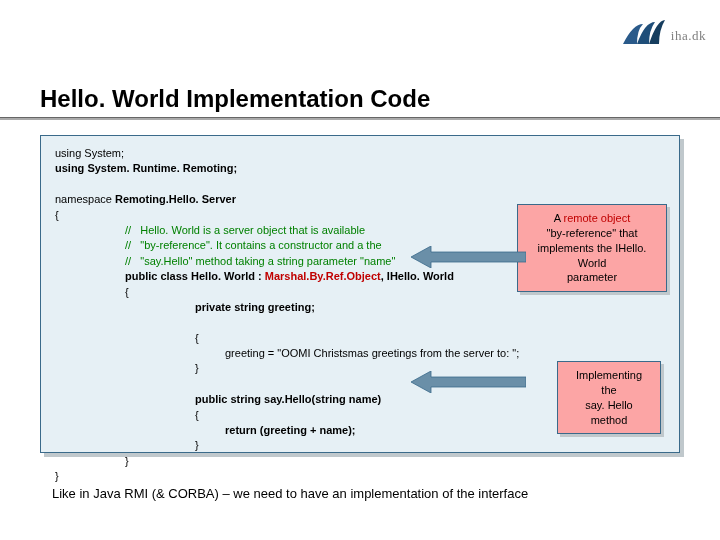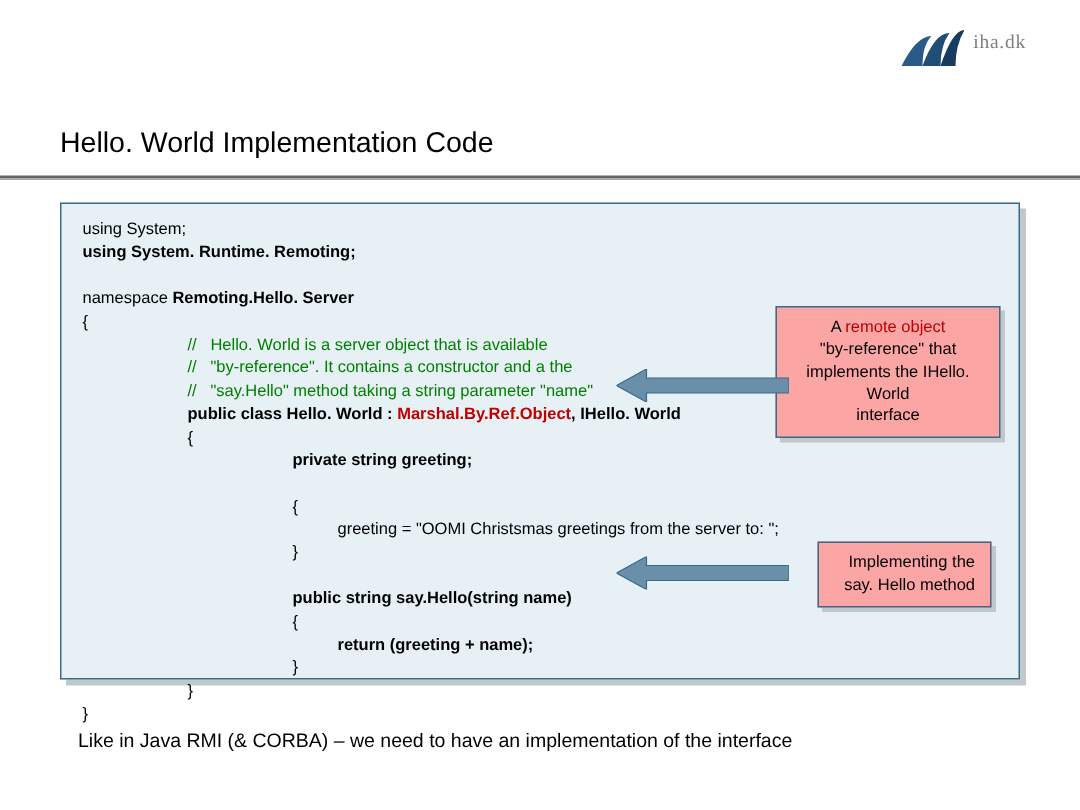--- a/index.html
+++ b/index.html
@@ -7,36 +7,37 @@
     width: 720px;
     height: 540px;
     background: #fff;
     font-family: Arial, Helvetica, sans-serif;
     position: relative;
     overflow: hidden;
   }
   .header-area {
     position: absolute;
     top: 20px;
-    right: 36px;
+    right: 14px;
     display: flex;
+    align-items: center;
     gap: 6px;
   }
   .logo-text {
     font-family: Georgia, 'Times New Roman', serif;
     font-size: 13px;
     color: #808080;
     letter-spacing: 0.5px;
   }
   .slide-title {
     position: absolute;
     left: 40px;
     top: 85px;
-    font-size: 19px;
-    font-weight: normal;
+    font-size: 24px;
+    font-weight: bold;
     color: #000;
     text-align: right;
   }
   .title-rule {
     position: absolute;
     left: 0; right: 0;
     top: 117px;
     height: 3px;
     background: linear-gradient(to bottom, #666 0%, #666 50%, #aaa 50%, #aaa 100%);
   }
@@ -67,21 +68,21 @@
     background: #fca5a5;
     border: 1px solid #3a6a8a;
     box-shadow: 3px 3px 0 #c0c8cc;
     padding: 6px 10px;
     font-size: 11px;
     text-align: center;
     line-height: 1.35;
     color: #000;
   }
   .callout-1 { right: 12px; top: 68px; width: 150px; }
-  .callout-2 { right: 18px; top: 225px; width: 116px; text-align: right; }
+  .callout-2 { right: 18px; top: 225px; width: 104px; }
   .arrow {
     position: absolute;
     pointer-events: none;
   }
   .arrow-1 { left: 370px; top: 110px; width: 115px; height: 22px; }
   .arrow-2 { left: 370px; top: 235px; width: 115px; height: 22px; }
   .footnote {
     position: absolute;
     left: 52px;
     top: 470px;
@@ -128,21 +129,21 @@
   <div class="line ind2">{</div>
   <div class="line ind3 kw">return (greeting + name);</div>
   <div class="line ind2">}</div>
   <div class="line ind1">}</div>
   <div class="line">}</div>
 
   <div class="callout callout-1">
     <span>A </span><span class="em-red" style="color:#c00000;font-weight:normal">remote object</span><br>
     <span>"by-reference" that</span><br>
     <span>implements the IHello. World</span><br>
-    <span>interface</span>
+    <span>parameter</span>
   </div>
 
   <svg class="arrow arrow-1" viewBox="0 0 115 22">
     <path d="M0 11 L20 0 L20 6 L115 6 L115 16 L20 16 L20 22 Z" fill="#6a8fa8" stroke="#3a6a8a" stroke-width="0.8"></path>
   </svg>
 
   <div class="callout callout-2">
     <span>Implementing the</span><br>
     <span>say. Hello method</span>
   </div>

